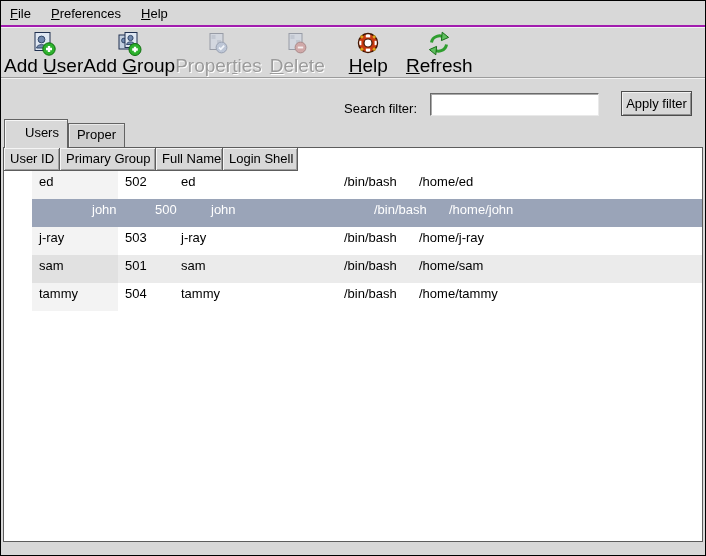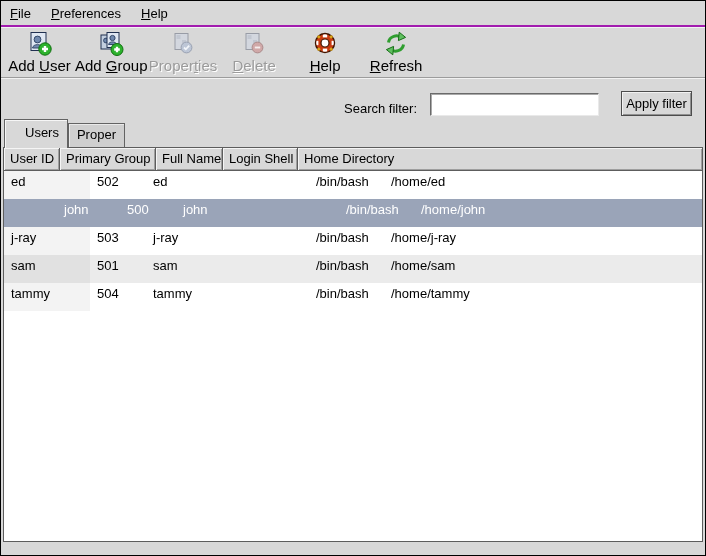--- a/index.html
+++ b/index.html
@@ -27,21 +27,21 @@
   .toolbar {
     height:51px; display:flex; align-items:flex-start; padding-left:3px;
     border-bottom:1px solid #9c9c9c;
     box-shadow:0 1px 0 #f2f2f2;
   }
   .tool {
     min-width:71px; padding-top:3px;
     display:flex; flex-direction:column; align-items:center;
   }
   .tool .ticon { height:28px; display:flex; align-items:center; justify-content:center; }
-  .tool .tlabel { font-size:15px; line-height:16px; white-space:nowrap; }
+  .tool .tlabel { font-size:19px; line-height:16px; white-space:nowrap; }
   .tool.disabled .tlabel { color:var(--disabled_text,#9b9b9b); text-shadow:1px 1px 0 #ffffff; }
 
   
   .filter-row {
     height:38px; display:flex; align-items:flex-end; justify-content:flex-end;
     padding-right:13px;
   }
   .filter-label { margin-right:13px; white-space:nowrap; }
   .filter-input {
     width:169px; height:23px; margin-right:22px;
@@ -95,21 +95,21 @@
   }
   .th.w5 { border-right:none; }
   .w0{width:86px} .w1{width:56px} .w2{width:96px} .w3{width:67px} .w4{width:75px} .w5{flex:1}
   .focus-rect { position:absolute; left:2px; top:2px; right:2px; bottom:3px; border:1px dotted #54565a; pointer-events:none; }
   .sort-arrow {
     position:absolute; right:6px; top:9px; width:0; height:0;
     border-left:4px solid transparent; border-right:4px solid transparent;
     border-top:5px solid #3c3c3c;
   }
   .tbody { }
-  .tr { display:flex; height:28px; line-height:21px; background:#fff; cursor:default; }
+  .tr { display:flex; height:28px; line-height:21px; background:#fff; cursor:default;margin-left:28px; }
   .tr:nth-child(even) { background:var(--alt_row_bg,#ebebeb); }
   .td { padding:0 4px 0 7px; white-space:nowrap; overflow:hidden; }
   .tr .td.c0 { background:var(--sorted_col_odd,#f3f3f3); }
   .tr:nth-child(even) .td.c0 { background:var(--sorted_col_even,#e1e1e1); }
   .tr.selected, .tr.selected .td.c0 { background:var(--selection_bg,#9aa4b8); color:var(--selection_text,#fff);padding-left:30px; }
 </style>
 </head>
 <body>
 
 <div class="window">
@@ -225,21 +225,20 @@
     <div class="tab active">Users</div>
     <div class="tab">Proper</div>
   </div>
 
   <div class="table-area">
     <div class="thead">
       <div class="th w1"><span>User ID</span></div>
       <div class="th w2"><span>Primary Group</span></div>
       <div class="th w3"><span>Full Name</span></div>
       <div class="th w4"><span>Login Shell</span></div>
-      <div class="th w5"><span>Home Directory</span></div>
     </div>
     <div class="tbody">
       <div class="tr">
         <div class="td w0 c0">ed</div>
         <div class="td w1">502</div>
         <div class="td w2">ed</div>
         <div class="td w3"></div>
         <div class="td w4">/bin/bash</div>
         <div class="td w5">/home/ed</div>
       </div>

